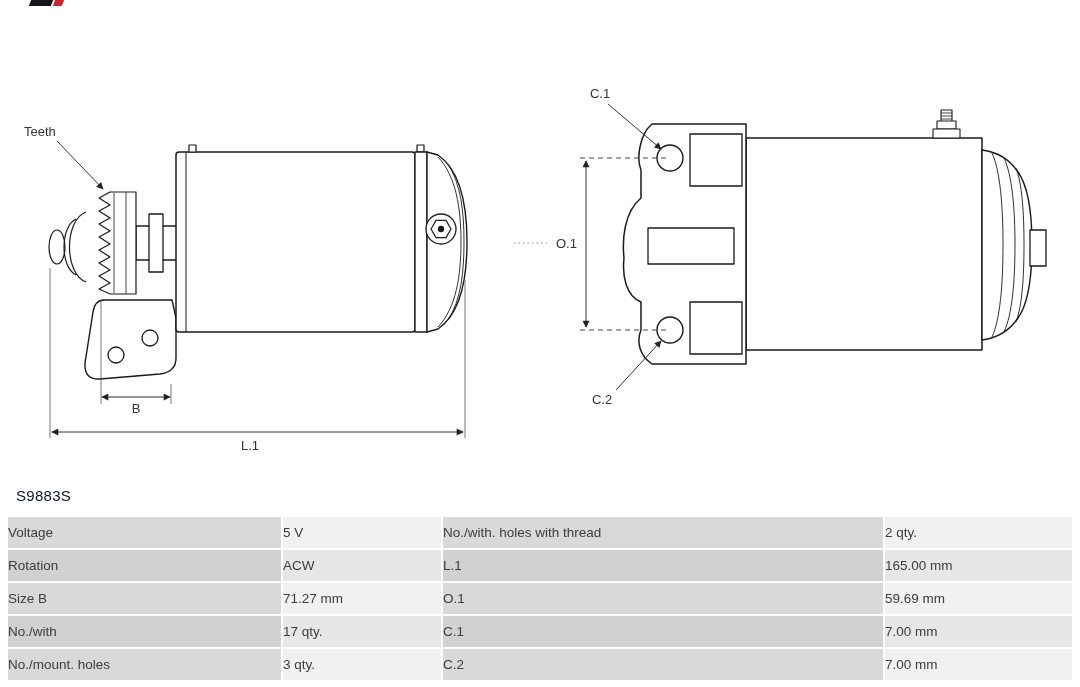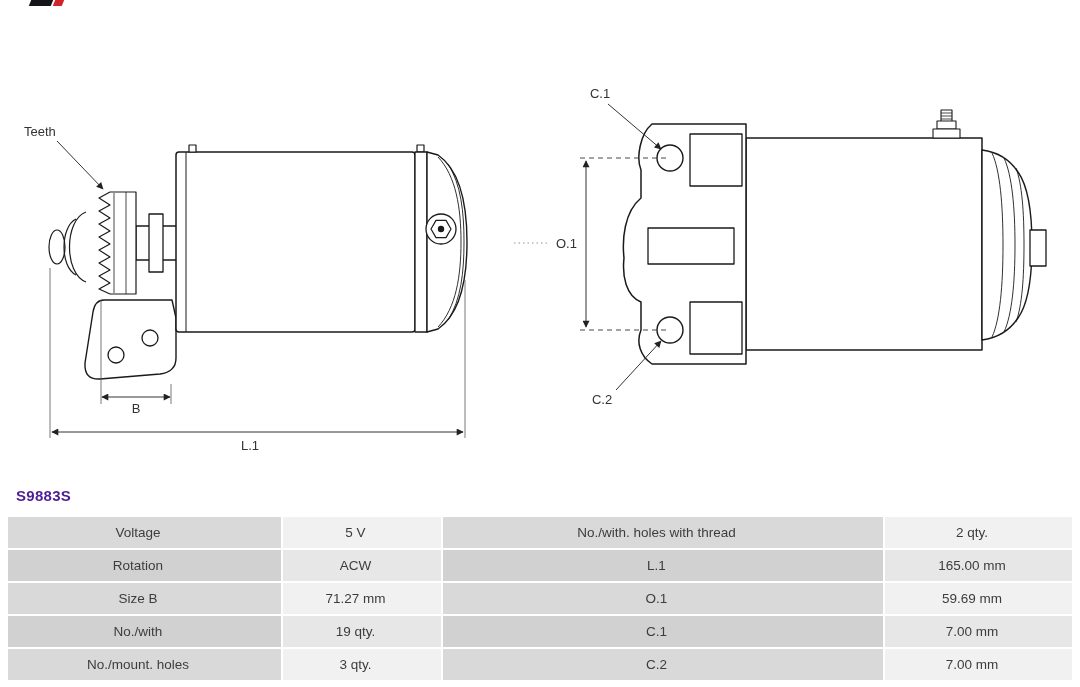--- a/index.html
+++ b/index.html
@@ -14,33 +14,33 @@
   .logo .mark.dark{width:22px;background:#16161a;}
   .logo .mark.red{width:9px;background:#d2232a;}
 
   
   .drawing{position:absolute;left:0;top:0;width:1080px;height:510px;}
   .dim-label{font:13px "Liberation Sans",sans-serif;fill:#333333;}
 
   
   .part-number{
     position:absolute;left:16px;top:487px;
-    font-size:15px;font-weight:bold;color:#4c1d95;letter-spacing:.3px;
+    font-size:15px;font-weight:normal;color:#0f172a;letter-spacing:.3px;
   }
 
   
   .spec-table{
     position:absolute;left:8px;top:517px;width:1064px;
     display:grid;grid-template-columns:273px 158px 440px 1fr;
     grid-auto-rows:31px;gap:2px;background:#ffffff;
     font-size:13.5px;color:#3d3d3d;
   }
   .spec-table .row{display:contents;}
   .cell{
-    line-height:31px;text-align:center;padding-right:13px;
+    line-height:31px;text-align:left;padding-right:13px;
     white-space:nowrap;overflow:hidden;
   }
   .row:nth-child(odd) .lab{background:#d9d9d9;}
   .row:nth-child(odd) .val{background:#f1f1f1;}
   .row:nth-child(even) .lab{background:#d1d1d1;}
   .row:nth-child(even) .val{background:#e7e7e7;}
 </style>
 </head>
 <body>
 
@@ -159,21 +159,21 @@
     <div class="cell val">165.00 mm</div>
   </div>
   <div class="row">
     <div class="cell lab">Size B</div>
     <div class="cell val">71.27 mm</div>
     <div class="cell lab">O.1</div>
     <div class="cell val">59.69 mm</div>
   </div>
   <div class="row">
     <div class="cell lab">No./with</div>
-    <div class="cell val">19 qty.</div>
+    <div class="cell val">17 qty.</div>
     <div class="cell lab">C.1</div>
     <div class="cell val">7.00 mm</div>
   </div>
   <div class="row">
     <div class="cell lab">No./mount. holes</div>
     <div class="cell val">3 qty.</div>
     <div class="cell lab">C.2</div>
     <div class="cell val">7.00 mm</div>
   </div>
 </div>

